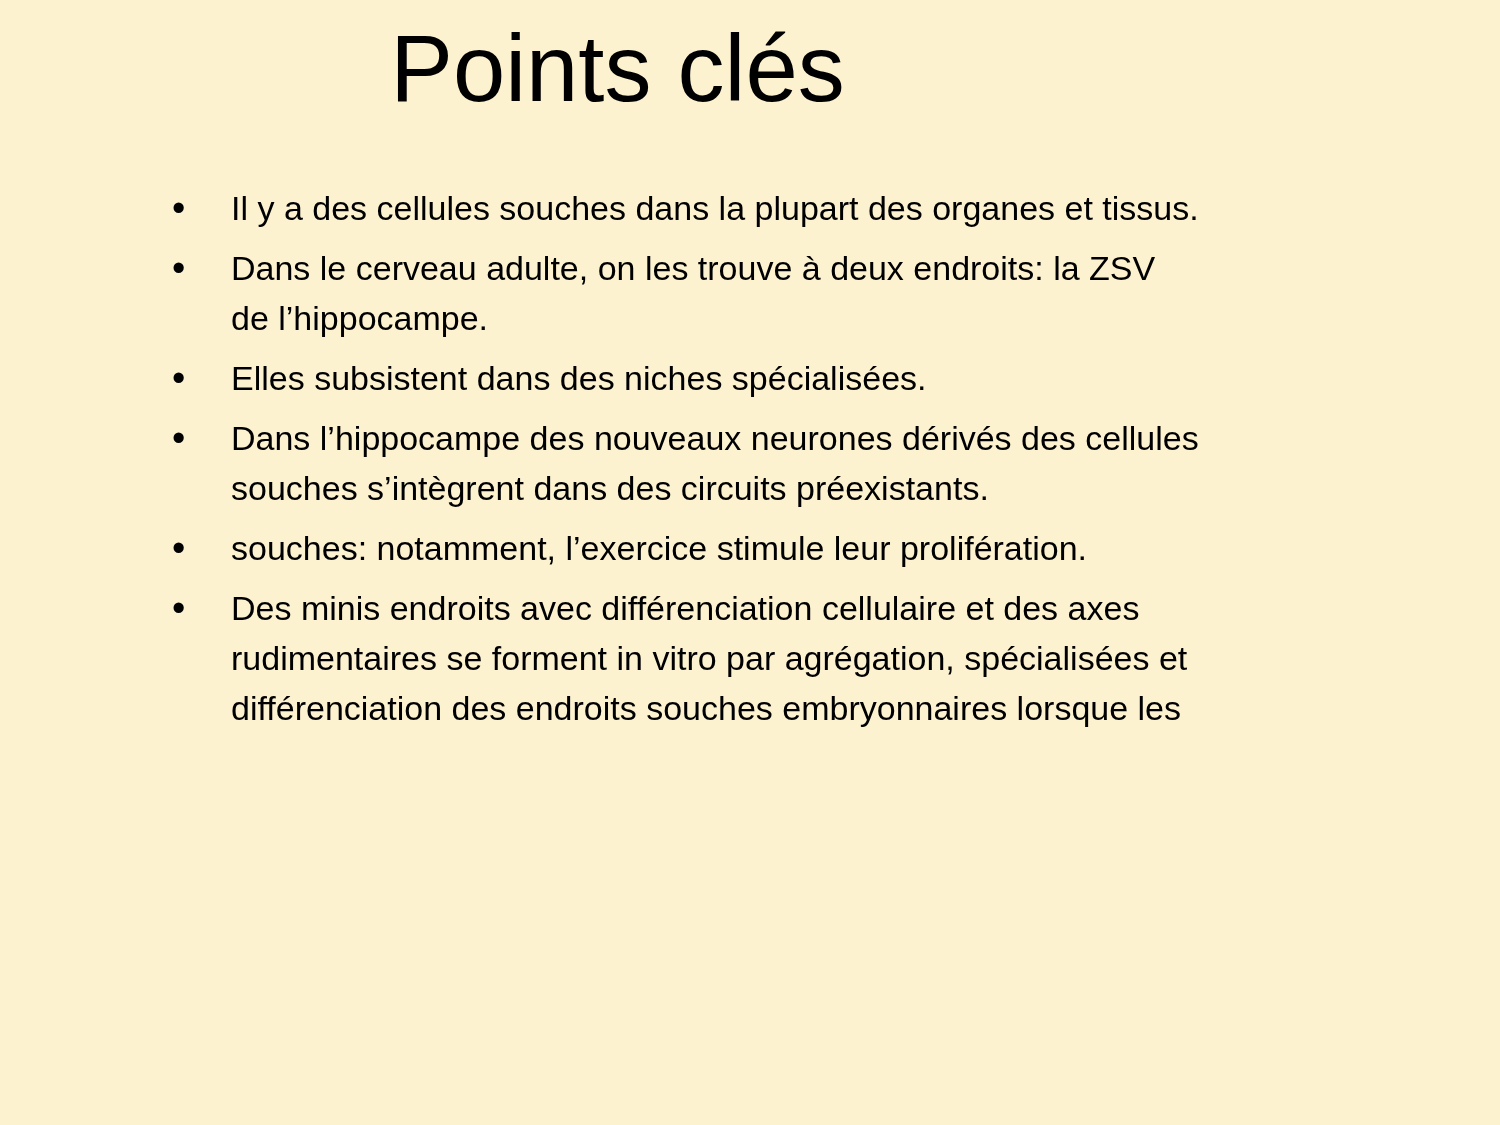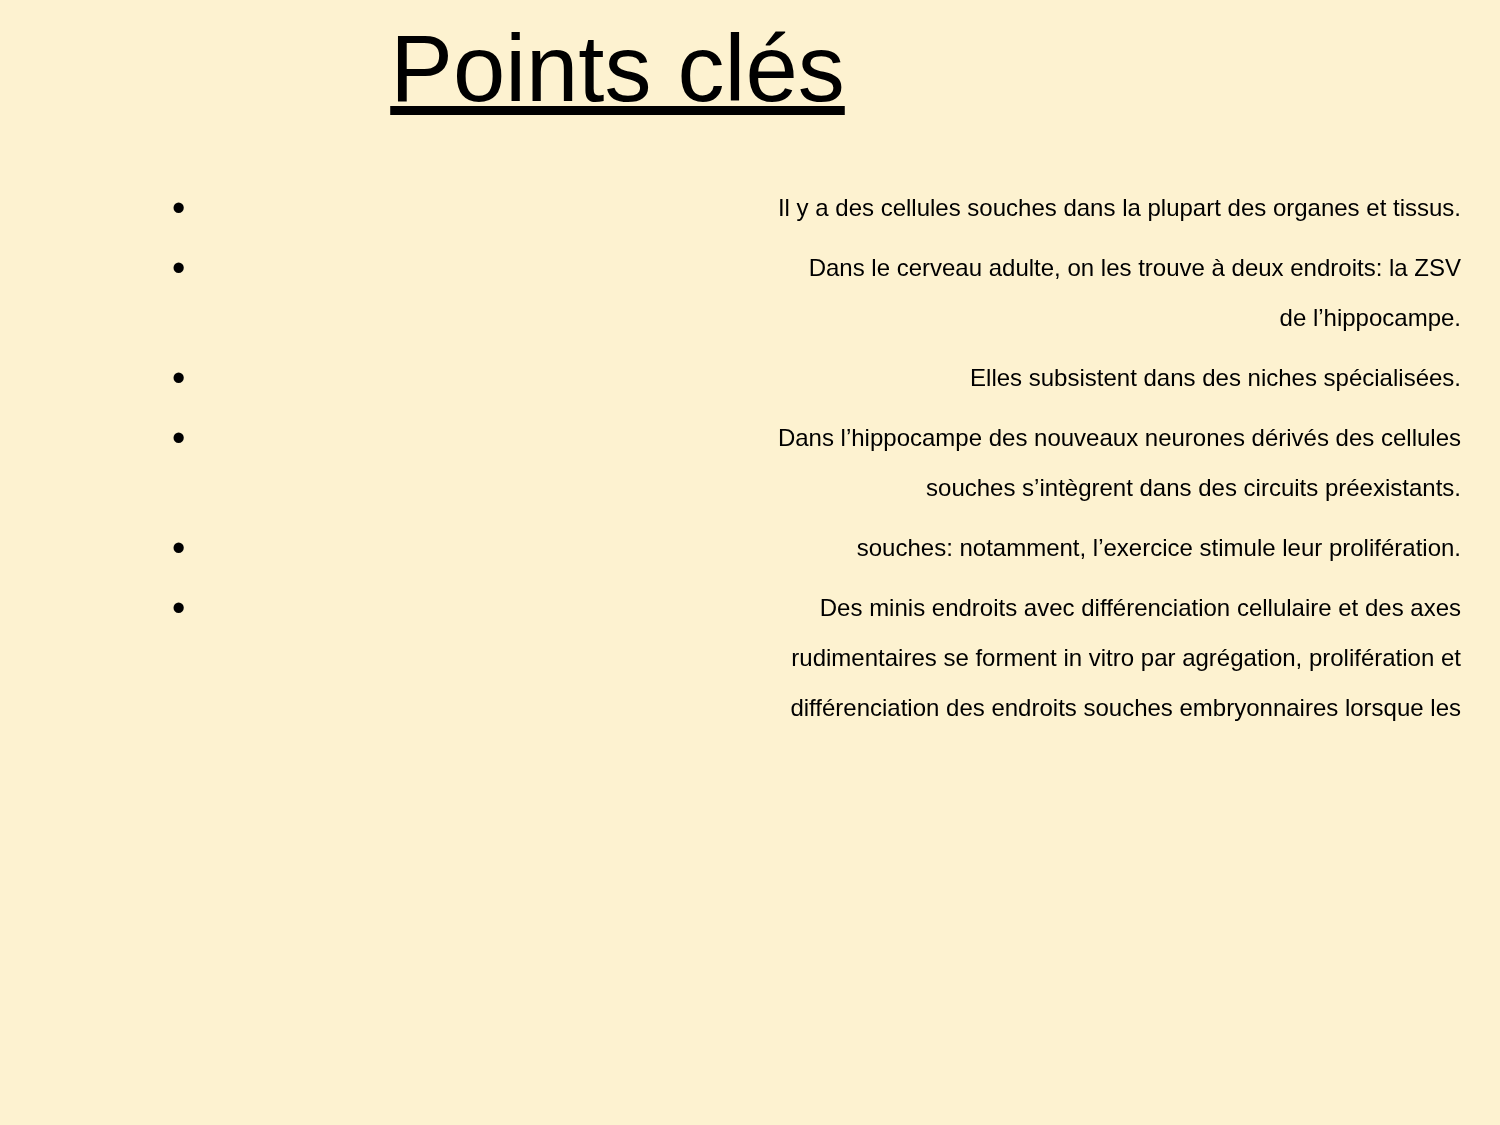--- a/index.html
+++ b/index.html
@@ -18,21 +18,20 @@
     .slide-title {
       position: absolute;
       left: 0;
       top: 14px;
       width: 1235px;
       text-align: center;
       font-size: 94px;
       line-height: 110px;
       font-weight: normal;
       margin: 0;
-      text-decoration: underline;
     }
     .bullet-list {
       position: absolute;
       left: 0;
       top: 183px;
       width: 1500px;
       margin: 0;
       padding: 0;
       list-style: none;
     }
@@ -45,24 +44,23 @@
       position: absolute;
       left: 172px;
       top: 0;
       font-size: 38px;
       line-height: 50px;
     }
     .bullet-text {
       position: relative;
       left: 231px;
       width: 1230px;
-      font-size: 24px;
+      font-size: 34px;
       line-height: 50px;
       white-space: nowrap;
-      text-align: right;
     }
     .bullet-line {
       display: block;
     }
   </style>
 </head>
 <body>
 
 <h1 class="slide-title">Points clés</h1>
 
@@ -96,17 +94,17 @@
   <li class="bullet-item" style="margin-bottom:10px;">
     <span class="bullet-dot">•</span>
     <div class="bullet-text">
       <span class="bullet-line">souches: notamment, l’exercice stimule leur prolifération.</span>
     </div>
   </li>
   <li class="bullet-item">
     <span class="bullet-dot">•</span>
     <div class="bullet-text">
       <span class="bullet-line">Des minis endroits avec différenciation cellulaire et des axes</span>
-      <span class="bullet-line">rudimentaires se forment in vitro par agrégation, prolifération et</span>
+      <span class="bullet-line">rudimentaires se forment in vitro par agrégation, spécialisées et</span>
       <span class="bullet-line">différenciation des endroits souches embryonnaires lorsque les</span>
     </div>
   </li>
 </ul>
 
 </body></html>

